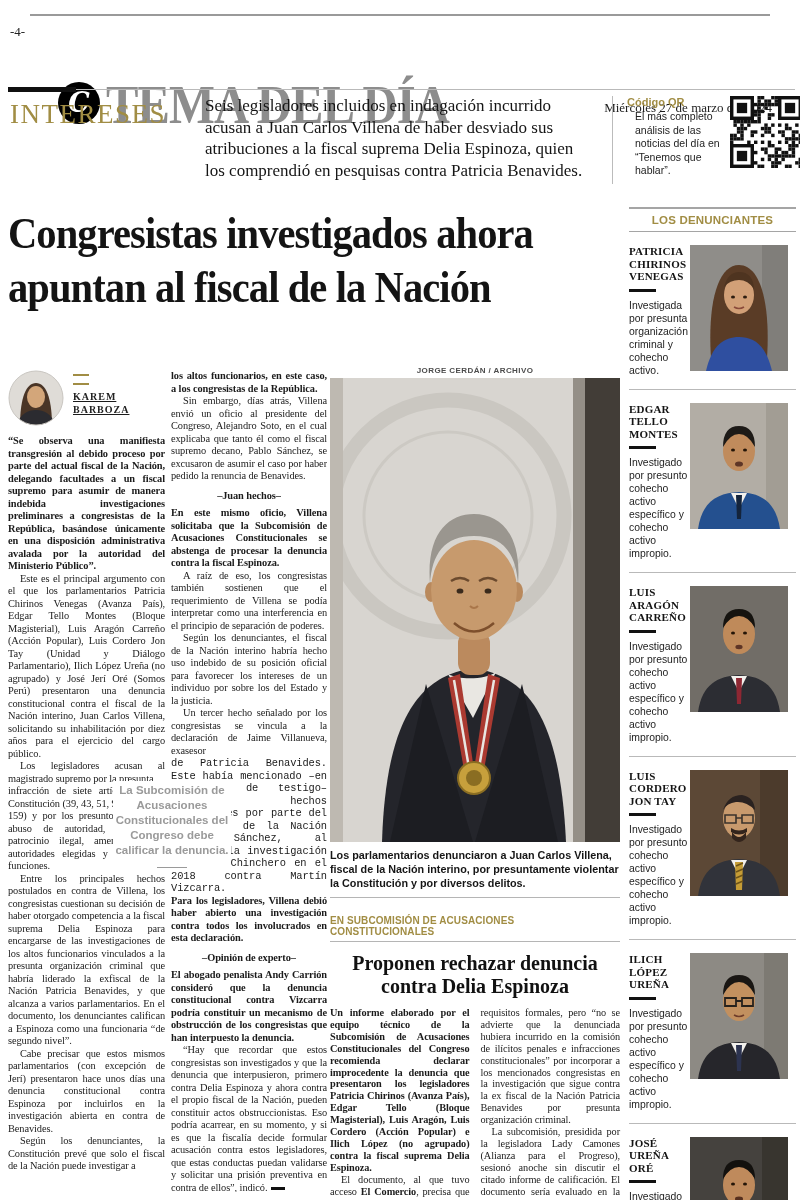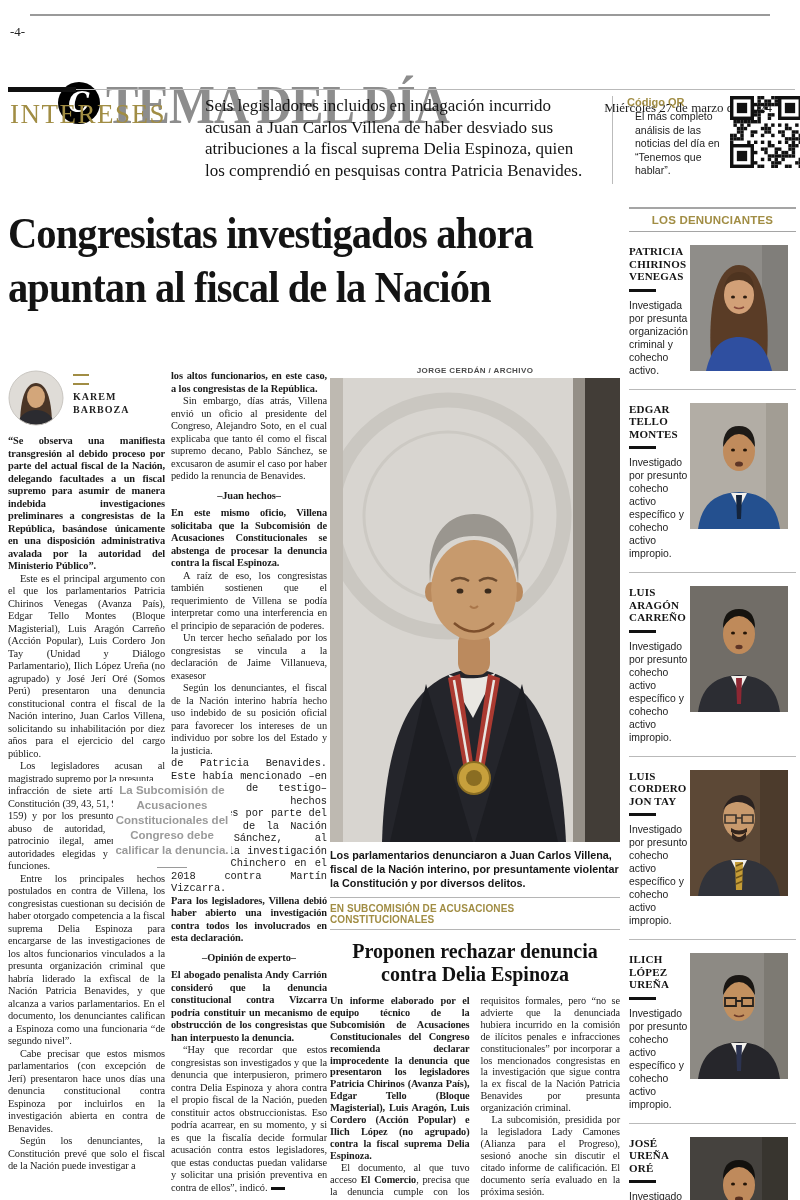--- a/index.html
+++ b/index.html
@@ -39,42 +39,42 @@
   #col2{left:171px;width:156px;}
   .bp{margin:0;text-align:justify;}
   .p{text-indent:12px;}
   .p-first,.p-cont{text-indent:0;font-weight:bold;}
   .p-narrow-r{text-indent:0;}
   .p-narrow-l{text-indent:0;font-family:Liberation Mono, monospace;}
   .subhead{text-align:center;font-weight:bold;margin:7px 0 5px;text-indent:0;}
   .p-end::after{content:"";display:inline-block;width:14px;height:3px;background:#111;
        margin-left:4px;vertical-align:middle;}
   
-  .byline{display:flex;gap:9px;align-items:flex-start;margin-bottom:9px;}
+  .byline{display:flex;gap:9px;align-items:flex-start;margin-bottom:9px;text-decoration:underline;}
   .avatar{width:56px;height:56px;flex:none;}
   .bdash{width:16px;height:7px;border-top:2px solid var(--gold,#a18d44);
        border-bottom:2px solid var(--gold,#a18d44);margin:4px 0 6px;}
   .bname{font:bold 10px "Liberation Serif",serif;letter-spacing:1px;line-height:12.5px;color:#222;}
   
   .pullquote{left:113px;top:781px;width:118px;background:#fff;text-align:center;
        font:bold 11.5px "Liberation Sans",sans-serif;line-height:15px;
        color:var(--quote-gray,#9a9a9a);z-index:5;padding:2px 0;}
   .pqrule{width:30px;height:1px;background:#9a9a9a;margin:9px auto 0;}
   
   .credit{left:330px;top:366px;width:290px;text-align:center;
        font:bold 8px "Liberation Sans",sans-serif;letter-spacing:.4px;color:#4c4c4c;}
   .photo{left:330px;top:378px;width:290px;height:464px;}
   .photo svg{display:block;width:290px;height:464px;}
   .caption{left:330px;top:849px;width:290px;font:bold 10.8px "Liberation Sans",sans-serif;
        line-height:13.8px;color:#161616;}
   
   .subart{left:330px;top:897px;width:290px;}
   .sub-kicker{border-top:1px solid #b5b5b5;border-bottom:1px solid #b5b5b5;
        font:bold 10px "Liberation Sans",sans-serif;color:var(--gold,#a18d44);
-       padding:5px 0 4px;letter-spacing:.1px;}
+       padding:17px 0 4px;letter-spacing:.1px;}
   .sub-title{margin:10px 6px 9px;text-align:center;font:bold 20px "Liberation Serif",serif;
        line-height:23px;color:#111;}
   .sub-cols{column-count:2;column-gap:11px;column-fill:auto;height:208px;
        font-size:10.3px;line-height:11.9px;letter-spacing:-.1px;color:#1b1b1b;}
   .sub-cols .p{text-indent:11px;}
   
   .sidebar{left:629px;top:207px;width:167px;}
   .sb-title{border-top:2px solid #a5a5a5;border-bottom:1px solid #a5a5a5;text-align:center;
        font:bold 11.5px "Liberation Sans",sans-serif;color:var(--gold,#a18d44);
        padding:5px 0;letter-spacing:.2px;}
@@ -284,22 +284,22 @@
       <div class="bp p">Entre los principales hechos postulados en contra de Villena, los congresistas cuestionan su decisión de haber otorgado competencia a la fiscal suprema Delia Espinoza para encargarse de las investigaciones de los altos funcionarios vinculados a la presunta organización criminal que habría liderado la exfiscal de la Nación Patricia Benavides, y que alcanza a varios parlamentarios. En el documento, los denunciantes califican a Espinoza como una funcionaria “de segundo nivel”.</div>
       <div class="bp p">Cabe precisar que estos mismos parlamentarios (con excepción de Jerí) presentaron hace unos días una denuncia constitucional contra Espinoza por incluirlos en la investigación abierta en contra de Benavides.</div>
       <div class="bp p">Según los denunciantes, la Constitución prevé que solo el fiscal de la Nación puede investigar a</div>
     </div>
   <div id="col2" class="abs col">
       <div class="bp p-cont">los altos funcionarios, en este caso, a los congresistas de la República.</div>
       <div class="bp p">Sin embargo, días atrás, Villena envió un oficio al presidente del Congreso, Alejandro Soto, en el cual explicaba que tanto él como el fiscal supremo decano, Pablo Sánchez, se excusaron de asumir el caso por haber pedido la renuncia de Benavides.</div>
       <div class="bp subhead">–Juan hechos–</div>
       <div class="bp p-cont">En este mismo oficio, Villena solicitaba que la Subcomisión de Acusaciones Constitucionales se abstenga de procesar la denuncia contra la fiscal Espinoza.</div>
       <div class="bp p">A raíz de eso, los congresistas también sostienen que el requerimiento de Villena se podía interpretar como una interferencia en el principio de separación de poderes.</div>
+      <div class="bp p">Según los denunciantes, el fiscal de la Nación interino habría hecho uso indebido de su posición oficial para favorecer los intereses de un individuo por sobre los del Estado y la justicia.</div>
       <div class="bp p">Un tercer hecho señalado por los congresistas se vincula a la declaración de Jaime Villanueva, exasesor</div>
-      <div class="bp p">Según los denunciantes, el fiscal de la Nación interino habría hecho uso indebido de su posición oficial para favorecer los intereses de un individuo por sobre los del Estado y la justicia.</div>
       <div class="bp p-narrow-l">de Patricia Benavides. Este había mencionado –en condición de testigo– presuntos hechos irregulares por parte del ex fiscal de la Nación Pablo Sánchez, al archivar la investigación del Caso Chinchero en el 2018 contra Martín Vizcarra.</div>
       <div class="bp p-cont">Para los legisladores, Villena debió haber abierto una investigación contra todos los involucrados en esta declaración.</div>
       <div class="bp subhead">–Opinión de experto–</div>
       <div class="bp p-cont">El abogado penalista Andy Carrión consideró que la denuncia constitucional contra Vizcarra podría constituir un mecanismo de obstrucción de los congresistas que han interpuesto la denuncia.</div>
       <div class="bp p p-end">“Hay que recordar que estos congresistas son investigados y que la denuncia que interpusieron, primero contra Delia Espinoza y ahora contra el propio fiscal de la Nación, pueden constituir actos obstruccionistas. Eso podría acarrear, en su momento, y si es que la fiscalía decide formular acusación contra estos legisladores, que estas conductas puedan validarse y solicitar una prisión preventiva en contra de ellos”, indicó.</div>
     </div>
 
   <div class="abs pullquote">
     <span>La Subcomisión de Acusaciones Constitucionales del Congreso debe calificar la denuncia.</span>
     <div class="pqrule"></div>

